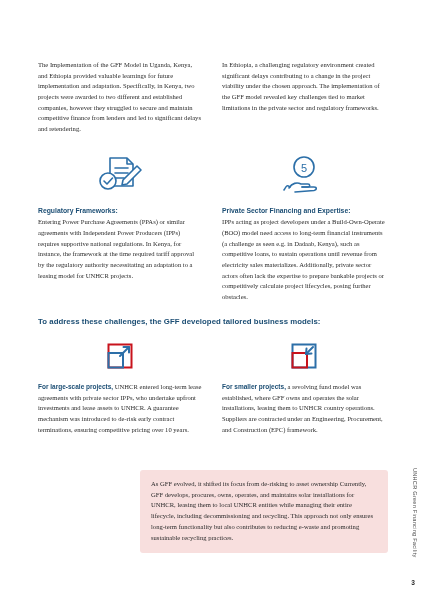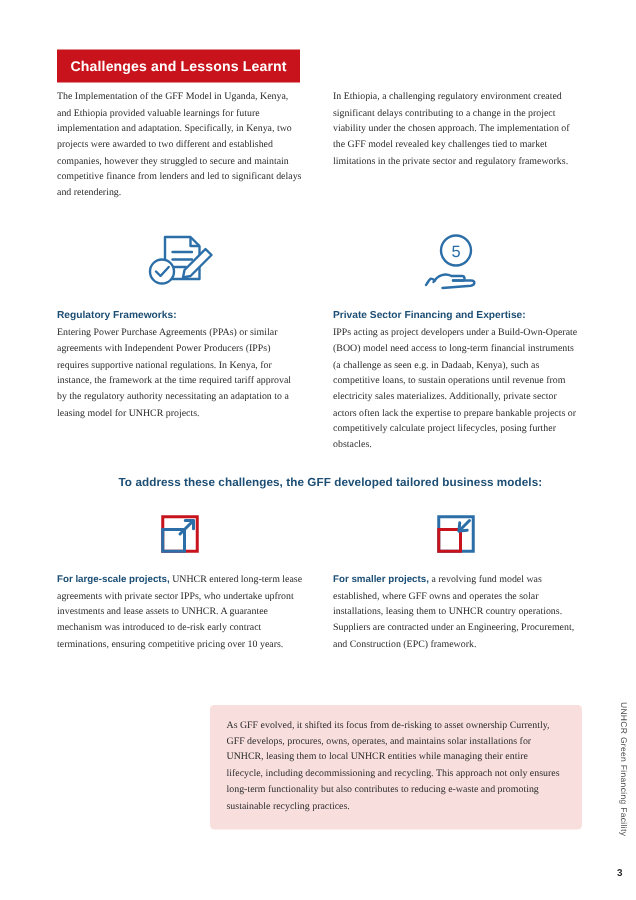--- a/index.html
+++ b/index.html
@@ -78,21 +78,20 @@
 
   
   .mid-heading {
     position:absolute;
     left:38px; top:317px;
     font-family:"Liberation Sans", sans-serif;
     font-size:7.8px;
     font-weight:700;
     color:#1C4E74;
     letter-spacing:0.05px;
-    margin-left:41px;
   }
 
   
   .bm-cols {
     position:absolute;
     left:38px; top:338px;
     width:348px;
     display:flex;
     gap:20px;
   }
@@ -150,21 +149,20 @@
     color:#2b2b2b;
   }
 
   svg { display:block; }
 </style>
 </head>
 <body>
 
 <div class="page">
 
-  <div class="banner">Challenges and Lessons Learnt</div>
 
   <div class="cols">
     <div class="col">
       <p class="body-text">The Implementation of the GFF Model in Uganda, Kenya, and Ethiopia provided valuable learnings for future implementation and adaptation. Specifically, in Kenya, two projects were awarded to two different and established companies, however they struggled to secure and maintain competitive finance from lenders and led to significant delays and retendering.</p>
     </div>
     <div class="col">
       <p class="body-text">In Ethiopia, a challenging regulatory environment created significant delays contributing to a change in the project viability under the chosen approach. The implementation of the GFF model revealed key challenges tied to market limitations in the private sector and regulatory frameworks.</p>
     </div>
   </div>
 

